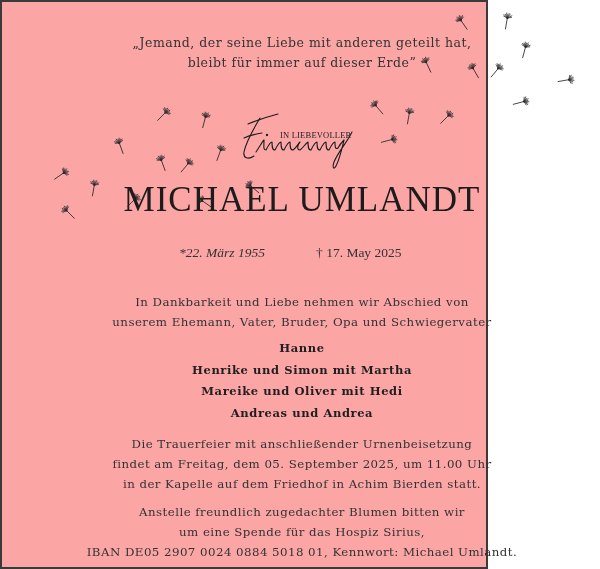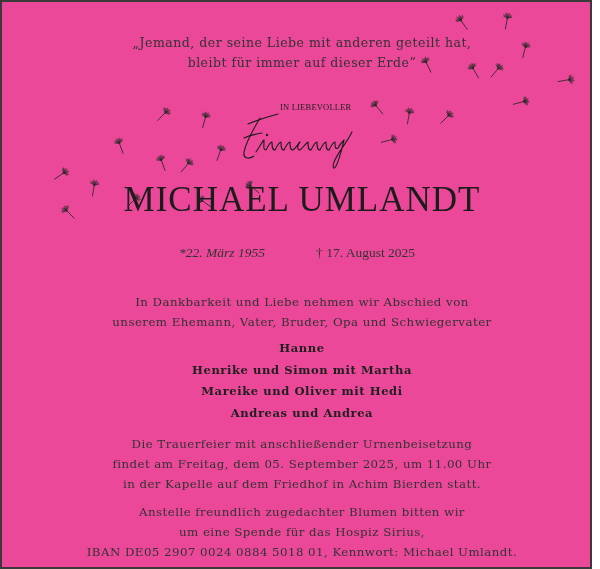--- a/index.html
+++ b/index.html
@@ -1,32 +1,32 @@
 <!DOCTYPE html>
 <html><head>
   <meta charset="utf-8">
   <style>
     * { box-sizing: border-box; margin: 0; padding: 0; }
     html, body { width: 600px; height: 569px; background: #ffffff; overflow: hidden; }
     body { position: relative; font-family: "DejaVu Serif", "Liberation Serif", serif; color: #222; }
     .frame {
-      position: absolute; left: 0; top: 0; width: 592px; height: 569px;
-      border: 2px solid #3a3a3a; background: #ec4899;
+      position: absolute; left: 0; top: 0; width: 488px; height: 569px;
+      border: 2px solid #3a3a3a; background: #fca5a5;
     }
     .seeds { position: absolute; left: 0; top: 0; width: 600px; height: 240px; pointer-events: none; }
     .quote {
       position: absolute; left: 0; width: 600px; text-align: center;
       font-size: 12.5px; letter-spacing: 0.5px; line-height: 20px; color: #333; top: 31px;
     }
     .quote span { display: block; }
     .erinnerung {
       position: absolute; left: 228px; top: 100px; width: 150px; height: 70px;
     }
     .erinnerung .small {
-      position: absolute; left: 50px; top: 0; font-family: "Liberation Serif", serif;
+      position: absolute; left: 50px; top: 28px; font-family: "Liberation Serif", serif;
       font-size: 8.5px; letter-spacing: 0.2px; color: #222;
     }
     .erinnerung svg { position: absolute; left: 0; top: 0; }
     .name {
       position: absolute; left: 0; width: 600px; top: 178px; text-align: center;
       font-family: "Liberation Serif", serif; font-size: 35px; letter-spacing: 1px; color: #1c1c1c;
       font-weight: normal;
     }
     .dates { position: absolute; top: 243px; left: 0; width: 600px; font-family: "Liberation Serif", serif; font-size: 13.5px; color: #333; }
     .dates .birth { position: absolute; left: 177px; font-style: italic; }
@@ -383,21 +383,21 @@
                  C 108 50, 116 42, 122 30"></path>
         <circle cx="37" cy="33" r="0.6" fill="#1c1c1c"></circle>
       </g>
     </svg>
   </div>
 
   <h1 class="name">MICHAEL UMLANDT</h1>
 
   <div class="dates">
     <span class="birth">*22. März 1955</span>
-    <span class="death">† 17. August 2025</span>
+    <span class="death">† 17. May 2025</span>
   </div>
 
   <div class="block intro">
     <span>In Dankbarkeit und Liebe nehmen wir Abschied von</span>
     <span>unserem Ehemann, Vater, Bruder, Opa und Schwiegervater</span>
   </div>
 
   <div class="block family">
     <span>Hanne</span>
     <span>Henrike und Simon mit Martha</span>

